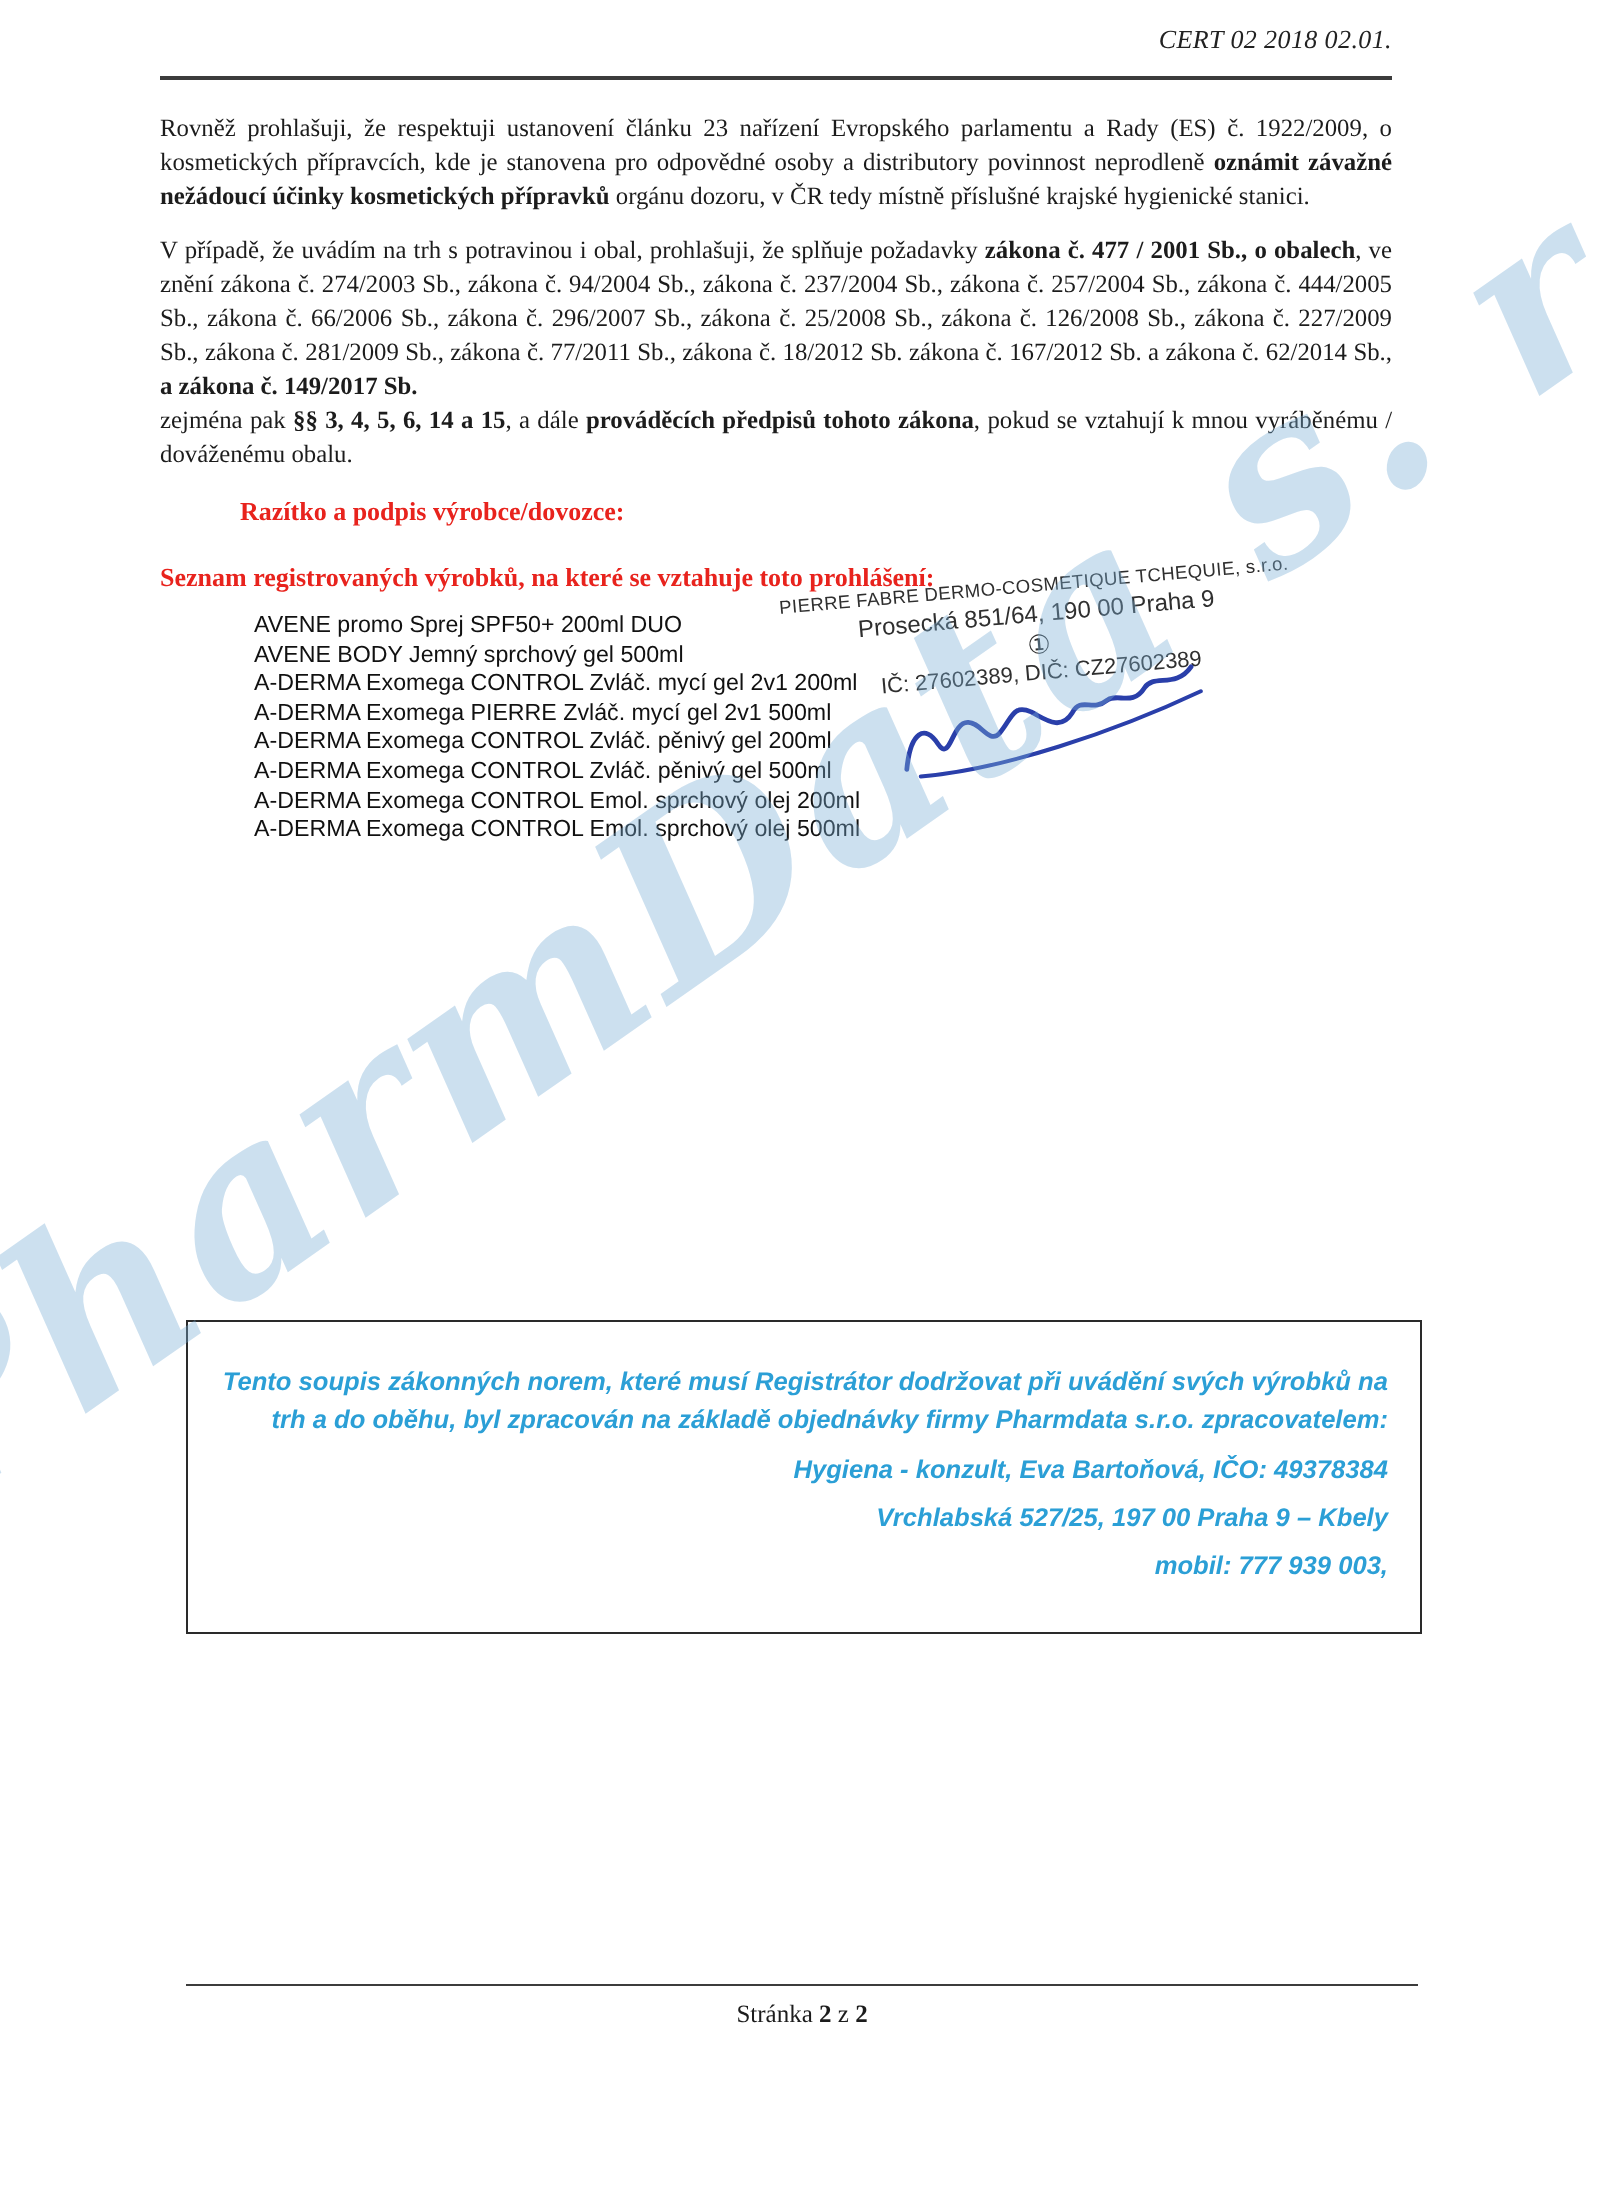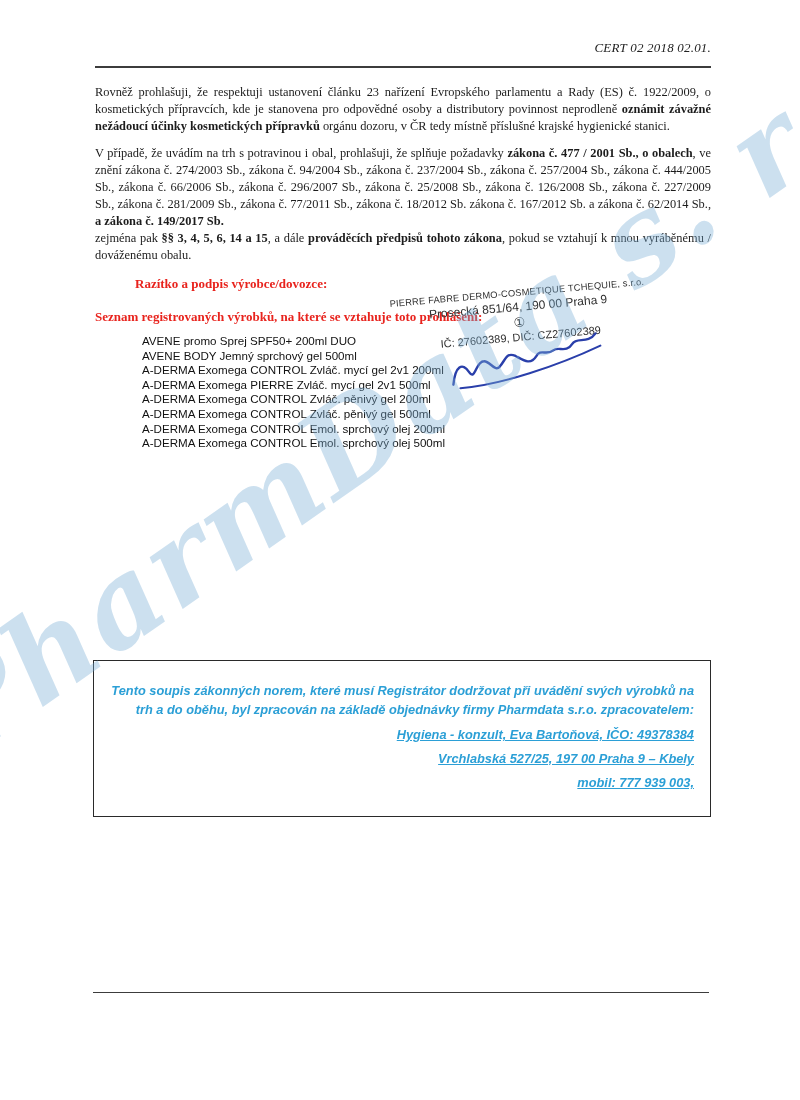--- a/index.html
+++ b/index.html
@@ -2,21 +2,21 @@
 <html><head>
 <meta charset="utf-8">
 <style>
   html,body{margin:0;padding:0;background:#e9e9e9;}
   .page{
     position:relative;width:800px;height:1100px;margin:0 auto;
     background:#ffffff;overflow:hidden;
     font-family:"Liberation Serif",serif;color:#1c1c1c;
   }
   .content{
-    position:absolute;left:95px;top:0;width:616px;padding-top:40px;
+    position:absolute;left:80px;top:0;width:616px;padding-top:12px;
   }
   .doc-code{
     text-align:right;font-style:italic;font-size:13px;letter-spacing:.2px;
     margin-bottom:10px;color:#222;
   }
   .top-rule{border:0;border-top:2px solid #3c3c3c;margin:0 0 16px 0;}
   .para{
     font-size:12.4px;line-height:17px;text-align:justify;margin:0;
   }
   .para b{font-weight:bold;}
@@ -46,21 +46,21 @@
     position:absolute;left:60px;top:52px;transform:rotate(-8deg);
   }
   
   .notice-box{
     position:absolute;left:93px;top:660px;width:584px;
     border:1.4px solid #2a2a2a;padding:20px 16px 24px 16px;
     font-family:"Liberation Sans",sans-serif;font-style:italic;font-weight:bold;
     color:#2b9fd6;font-size:12.8px;line-height:19px;text-align:right;
   }
   .notice-intro{margin:0 0 6px 0;}
-  .notice-line{margin-top:5px;margin-left:95px;text-decoration:underline;}
+  .notice-line{margin-top:5px;margin-left:95px;}
   
   .footer-rule{
     position:absolute;left:93px;top:992px;width:616px;border:0;border-top:1.4px solid #3c3c3c;margin:0;
   }
   .footer-text{
     position:absolute;left:93px;top:1000px;width:616px;text-align:center;
     font-size:12.5px;color:#1c1c1c;
   }
   .footer-text b{font-weight:bold;}
   
@@ -119,14 +119,15 @@
   <div class="notice-box">
     <p class="notice-intro">Tento soupis zákonných norem, které musí Registrátor dodržovat při uvádění svých výrobků na trh a do oběhu, byl zpracován na základě objednávky firmy Pharmdata s.r.o. zpracovatelem:</p>
     <div class="notice-line">Hygiena - konzult, Eva Bartoňová, IČO:  49378384</div>
     <div class="notice-line">Vrchlabská 527/25, 197 00   Praha 9 – Kbely</div>
     <div class="notice-line">mobil: 777 939 003,</div>
   </div>
 
   <div class="watermark">PharmData s. r. o.</div>
 
   <hr class="footer-rule">
+  <div class="footer-text"><span>Stránka </span><b>2</b><span> z </span><b>2</b></div>
 
 </div>
 
 </body></html>

